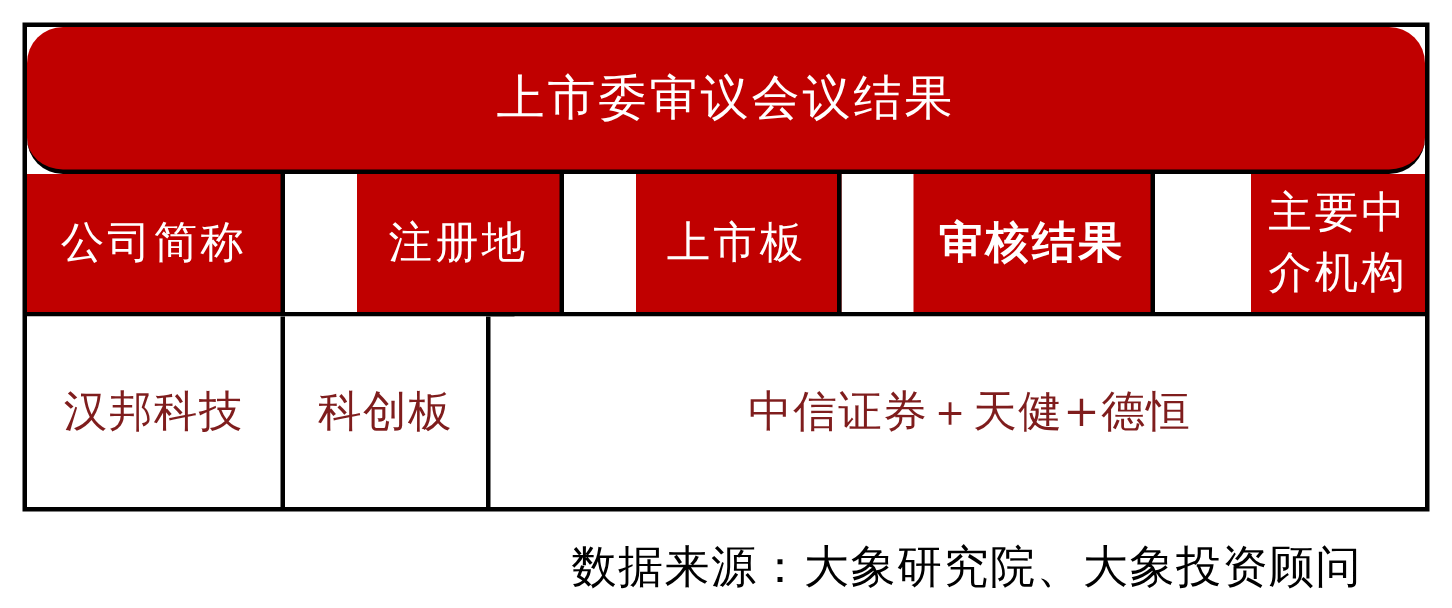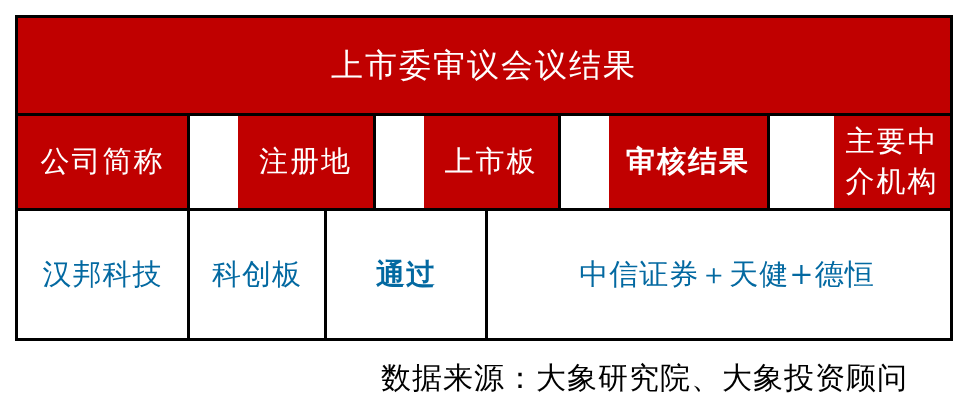--- a/index.html
+++ b/index.html
@@ -26,20 +26,21 @@
     height: 98px;
     flex: 0 0 98px;
     background: #c00000;
     color: #ffffff;
     display: flex;
     align-items: center;
     justify-content: center;
     font-size: 32px;
     letter-spacing: 2px;
     border-bottom: 3px solid #000000;
+    border-radius: 24px;
   }
   .header-row {
     height: 95px;
     flex: 0 0 95px;
     display: flex;
     border-bottom: 3px solid #000000;
     gap: 48px;
   }
   .data-row {
     flex: 1 1 auto;
@@ -55,21 +56,21 @@
   }
   .cell:last-child { border-right: none; }
   .header-row .cell {
     background: #c00000;
     color: #ffffff;
     font-size: 29px;
     letter-spacing: 2px;
   }
   .data-row .cell {
     background: #ffffff;
-    color: #0369a1;
+    color: #7f1d1d;
     font-size: 29px;
     letter-spacing: 1px;
   }
   .col-1 { width: 172px; flex: 0 0 172px; }
   .col-2 { width: 138px; flex: 0 0 138px; }
   .col-3 { width: 137px; flex: 0 0 137px; }
   .col-4 { width: 161px; flex: 0 0 161px; font-weight: bold; }
   .col-5 { flex: 1 1 auto; margin-left: 16px; }
   .source-note {
     position: absolute;
@@ -94,19 +95,18 @@
     <div class="cell col-1">公司简称</div>
     <div class="cell col-2">注册地</div>
     <div class="cell col-3">上市板</div>
     <div class="cell col-4">审核结果</div>
     <div class="cell col-5">主要中介机构</div>
   </div>
 
   <div class="data-row">
     <div class="cell col-1">汉邦科技</div>
     <div class="cell col-3">科创板</div>
-    <div class="cell col-4">通过</div>
     <div class="cell col-5">中信证券＋天健+德恒</div>
   </div>
 
 </div>
 
 <div class="source-note">数据来源：大象研究院、大象投资顾问</div>
 
 </body></html>

